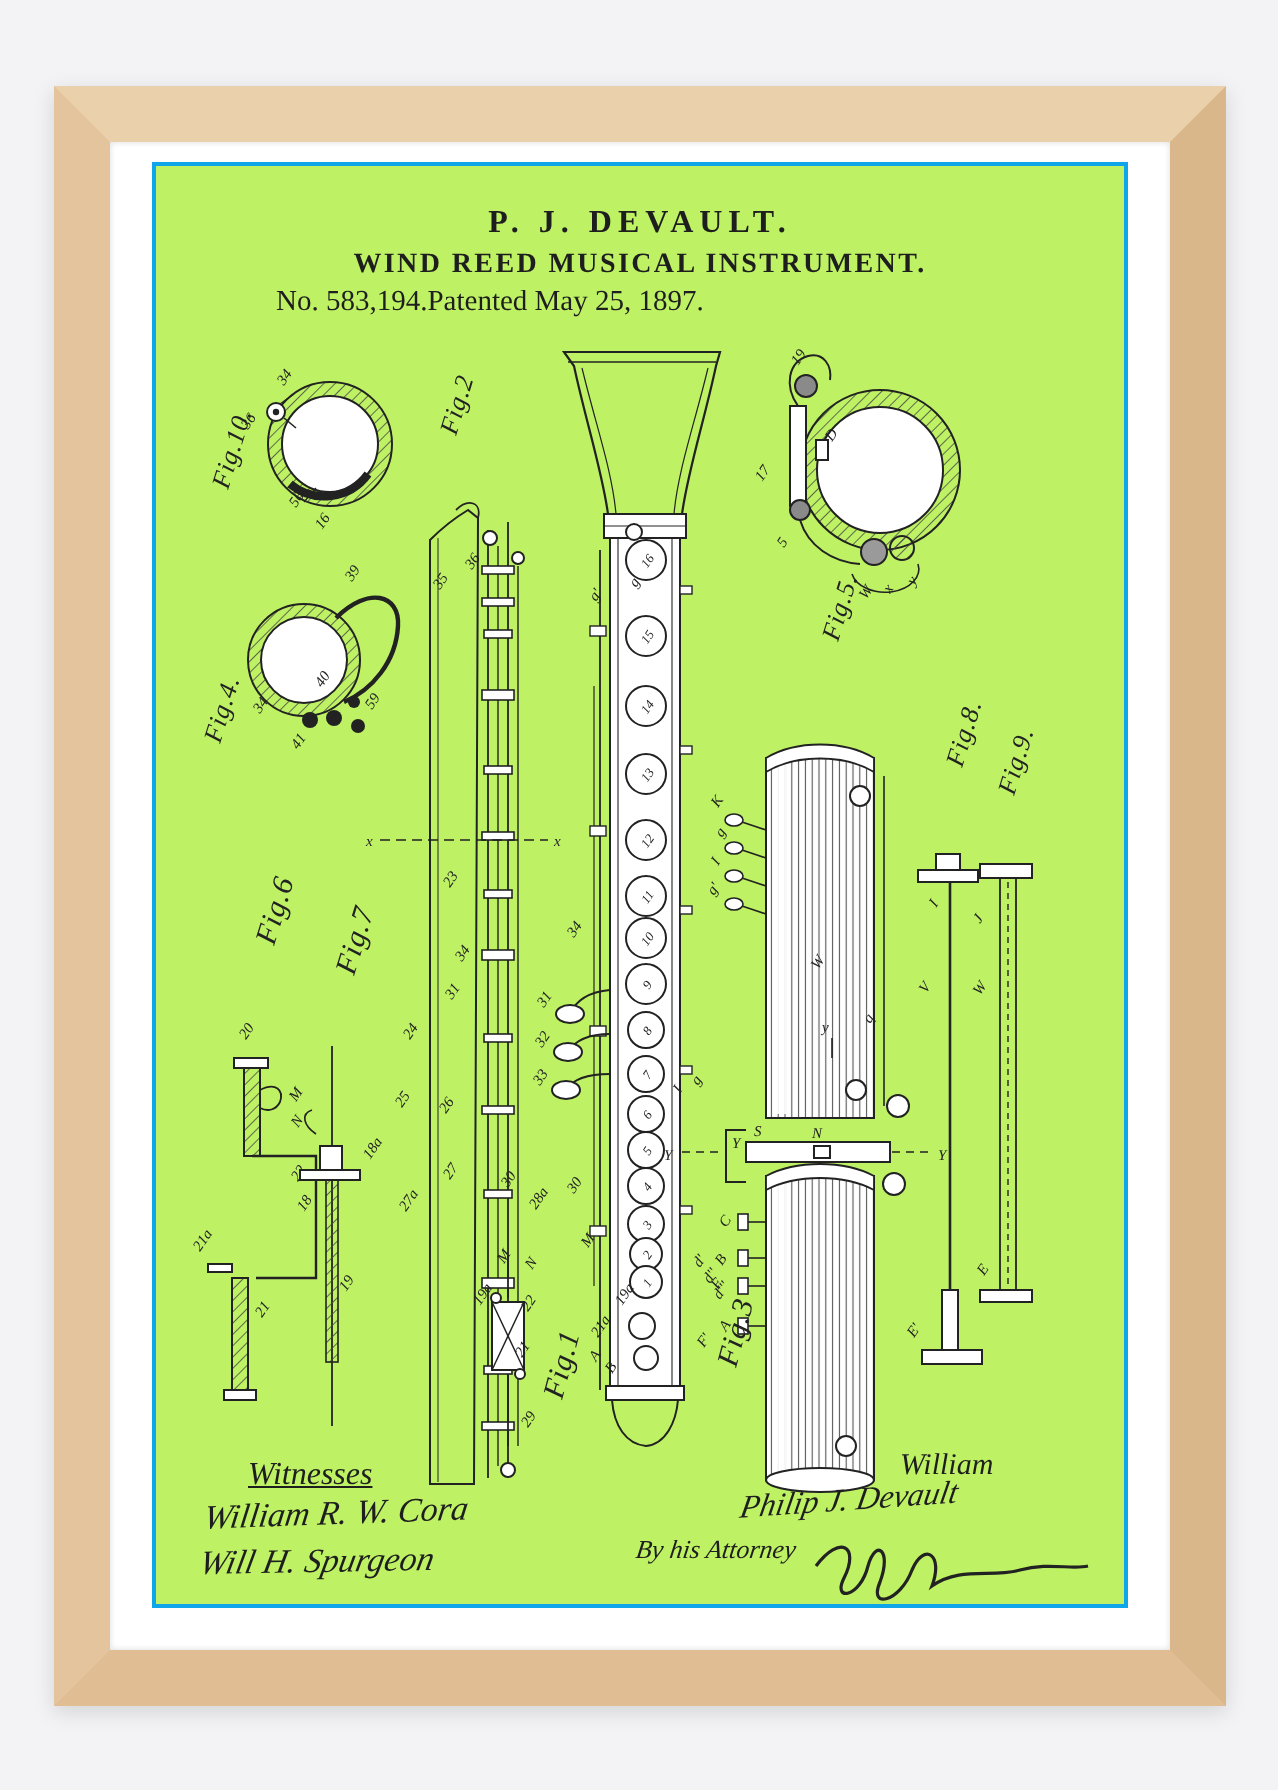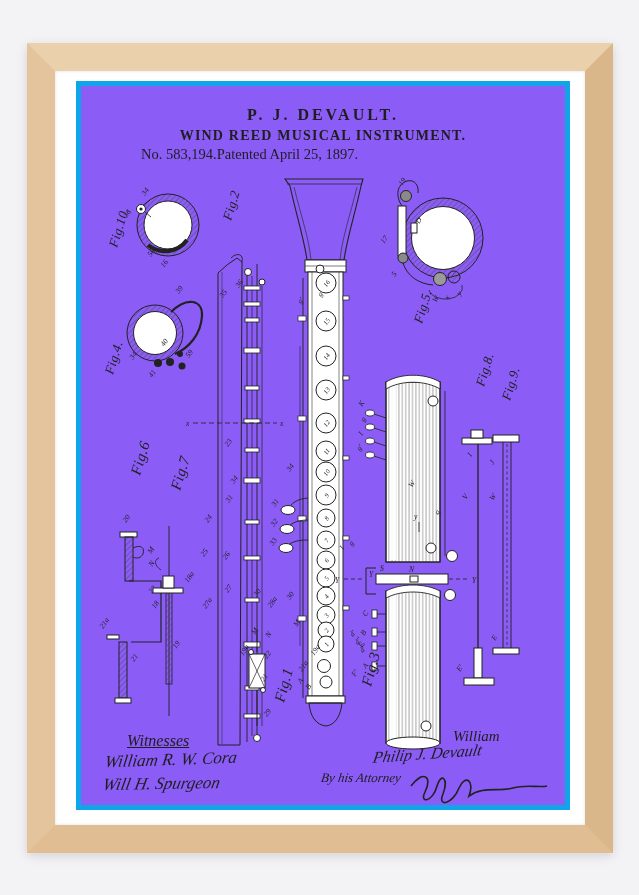--- a/index.html
+++ b/index.html
@@ -3,21 +3,21 @@
 <meta charset="utf-8">
 <style>
   html,body{margin:0;padding:0;background:#f3f3f5;width:639px;height:895px;overflow:hidden;}
   .scene{position:relative;width:639px;height:895px;font-family:"Liberation Serif",serif;color:#1e1e1e;}
   .frame{position:absolute;left:27px;top:43px;width:530px;height:754px;
          border-style:solid;border-width:28px;
          border-top-color:#ead0ab;border-left-color:#e3c49d;
          border-right-color:#d9b78b;border-bottom-color:#e0bd92;
          background:#ffffff;box-shadow:0 3px 10px rgba(0,0,0,.13);}
   .mat{position:absolute;inset:0;background:#ffffff;box-shadow:inset 0 0 3px rgba(0,0,0,.14);}
-  .poster{position:absolute;left:21px;top:10px;width:484px;height:719px;border:5px solid #0ea5e9;background:#8b5cf6;}
+  .poster{position:absolute;left:21px;top:10px;width:484px;height:719px;border:2px solid #0ea5e9;background:#bef264;}
   .hdr1{position:absolute;top:20px;left:0;width:100%;text-align:center;font-size:16px;font-weight:bold;letter-spacing:3px;}
   .hdr2{position:absolute;top:42px;left:0;width:100%;text-align:center;font-size:14px;font-weight:bold;letter-spacing:1.2px;}
   .hdr3{position:absolute;top:60px;left:0;width:100%;box-sizing:border-box;padding:0 50px 0 60px;display:flex;font-size:14.5px;}
   svg.draw{position:absolute;left:0;top:0;width:484px;height:719px;}
   .sig{position:absolute;font-style:italic;white-space:nowrap;}
   .witness-label{left:46px;top:646px;font-size:16px;text-decoration:underline;}
   .witness-1{left:24px;top:664px;font-size:17px;transform:rotate(-2deg) skewX(-10deg);}
   .witness-2{left:22px;top:688px;font-size:17px;transform:rotate(-1deg) skewX(-12deg);}
   .inventor-label{left:372px;top:642px;font-size:15px;}
   .inventor-sig{left:292px;top:659px;font-size:16px;transform:rotate(-4deg) skewX(-14deg);}
@@ -34,21 +34,21 @@
 
 <div class="scene">
   <div class="frame">
     <div class="mat">
       <div class="poster">
 
         <div class="hdr1">P. J. DEVAULT.</div>
         <div class="hdr2">WIND REED MUSICAL INSTRUMENT.</div>
         <div class="hdr3">
           <span>No. 583,194.</span>
-          <span>Patented April 25, 1897.</span>
+          <span>Patented May 25, 1897.</span>
         </div>
 
         <svg class="draw" viewBox="0 0 484 719">
           <defs>
             <pattern id="hatch" width="4" height="4" patternUnits="userSpaceOnUse" patternTransform="rotate(45)">
               <line x1="0" y1="0" x2="0" y2="4" stroke="#444" stroke-width="0.8"></line>
             </pattern>
             <pattern id="grain" width="3.4" height="6" patternUnits="userSpaceOnUse">
               <line x1="1.7" y1="0" x2="1.7" y2="6" stroke="#555" stroke-width="0.55"></line>
             </pattern>

